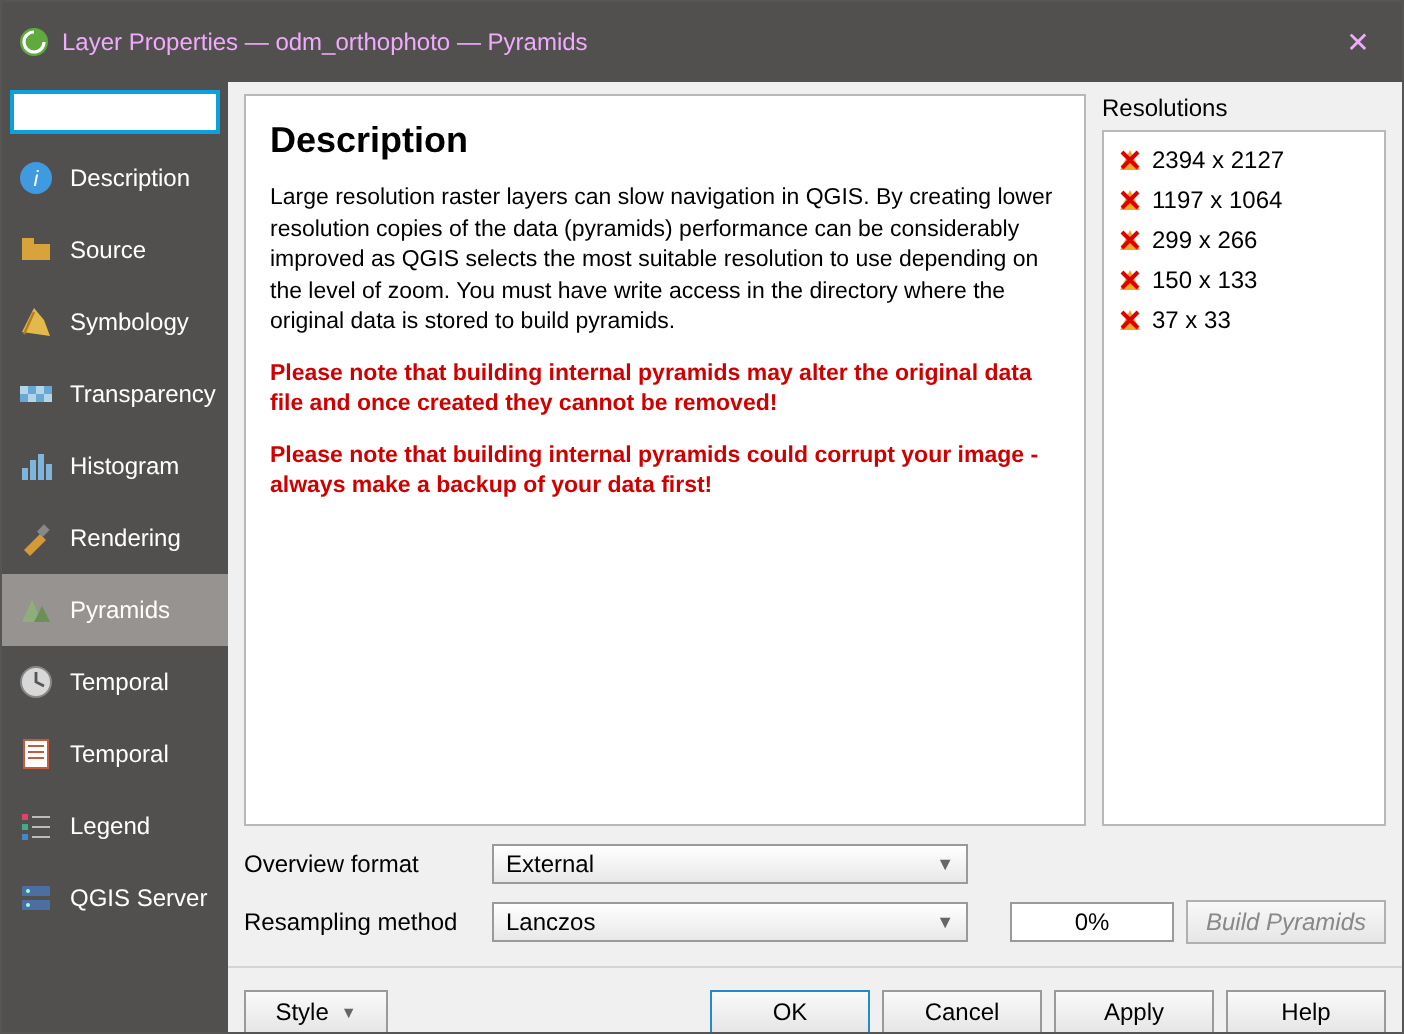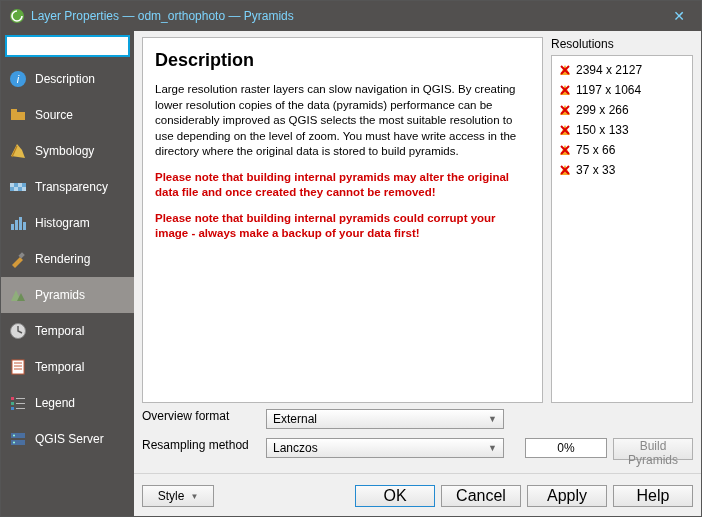--- a/index.html
+++ b/index.html
@@ -1,18 +1,18 @@
 <!DOCTYPE html>
 <html><head>
 <meta charset="utf-8">
 <style>
 * { box-sizing: border-box; margin: 0; padding: 0; font-family: "Segoe UI", Tahoma, sans-serif; }
 body { width: 702px; height: 517px; overflow: hidden; background: #f0f0f0; border: 1px solid #555; }
 
-.titlebar { height: 30px; background: #52504f; color: #7dd3fc; display: flex; align-items: center; padding: 0 8px; font-size: 12px; }
+.titlebar { height: 40px; background: #52504f; color: #f0abfc; display: flex; align-items: center; padding: 0 8px; font-size: 12px; }
 .titlebar .title-icon { width: 16px; height: 16px; margin-right: 6px; }
 .titlebar .title-text { flex: 1; }
 .titlebar .close { width: 28px; text-align: center; font-size: 14px; }
 
 .main { display: flex; height: 487px; }
 
 .sidebar { width: 145px; background: #52504f; display: flex; flex-direction: column; }
 .search-row { padding: 4px; }
 .search-input { width: 100%; height: 22px; border: 2px solid #0aa1dd; background: #fff; padding: 0 4px; font-size: 11px; }
 .side-list { flex: 1; overflow: hidden; }
@@ -28,31 +28,31 @@
 .desc-panel p { margin-bottom: 10px; }
 .desc-panel .warn { color: #d00000; font-weight: bold; }
 
 .res-panel { width: 142px; display: flex; flex-direction: column; }
 .res-label { font-size: 12px; margin-bottom: 4px; }
 .res-list { flex: 1; background: #fff; border: 1px solid #b8b8b8; padding: 4px 2px; font-size: 12px; }
 .res-item { display: flex; align-items: center; height: 20px; padding-left: 4px; gap: 4px; }
 .res-icon { width: 14px; height: 14px; }
 
 .form-area { padding: 2px 8px 6px 8px; font-size: 12px; }
-.form-row { display: flex; height: 26px; gap: 6px; margin-bottom: 3px; }
+.form-row { display: flex; align-items: center; height: 26px; gap: 6px; margin-bottom: 3px; }
 .form-row label { width: 118px; }
 .combo { width: 238px; height: 20px; border: 1px solid #9a9a9a; background: linear-gradient(#fff,#e8e8e8); display: flex; align-items: center; justify-content: space-between; padding: 0 6px; font-size: 12px; }
 .combo .chev { font-size: 9px; color: #666; }
 .pct-box { width: 82px; height: 20px; border: 1px solid #9a9a9a; background: #fff; text-align: center; line-height: 18px; font-size: 12px; margin-left: 15px; }
-.btn-build { width: 80px; height: 22px; border: 1px solid #b0b0b0; background: linear-gradient(#f8f8f8,#e6e6e6); color: #888; font-size: 12px; }
+.btn-build { width: 100px; height: 22px; border: 1px solid #b0b0b0; background: linear-gradient(#f8f8f8,#e6e6e6); color: #888; font-size: 12px; font-style: italic; }
 
 .footer { height: 45px; display: flex; align-items: center; padding: 0 8px; gap: 6px; border-top: 1px solid #d4d4d4; }
 .footer .style-btn { width: 72px; height: 22px; border: 1px solid #9a9a9a; background: linear-gradient(#fafafa,#e6e6e6); font-size: 12px; display: flex; align-items: center; justify-content: center; gap: 6px; }
 .footer .spacer { flex: 1; }
-.footer .fbtn { width: 80px; height: 22px; border: 1px solid #9a9a9a; background: linear-gradient(#fafafa,#e6e6e6); font-size: 16px; }
+.footer .fbtn { width: 80px; height: 22px; border: 1px solid #9a9a9a; background: linear-gradient(#fafafa,#e6e6e6); font-size: 12px; }
 .footer .fbtn.ok { border: 1px solid #238ad0; }
 </style>
 </head>
 <body>
 
 <div class="titlebar">
   <span class="title-icon">
     <svg viewBox="0 0 16 16">
         <circle cx="8" cy="8" r="7" fill="#60a93f"></circle>
         <path d="M8 3 A5 5 0 1 0 13 8" stroke="#fff" stroke-width="1.6" fill="none"></path>
@@ -220,27 +220,20 @@
                   <path d="M2 12 L7 2 L12 12 Z" fill="#f5a623"></path>
                   <path d="M3 3 L11 11 M11 3 L3 11" stroke="#d00" stroke-width="2"></path>
                 </svg></span>
               <span>150 x 133</span>
             </div>
             <div class="res-item">
               <span class="res-icon"><svg viewBox="0 0 14 14">
                   <path d="M2 12 L7 2 L12 12 Z" fill="#f5a623"></path>
                   <path d="M3 3 L11 11 M11 3 L3 11" stroke="#d00" stroke-width="2"></path>
                 </svg></span>
-              <span>75 x 66</span>
-            </div>
-            <div class="res-item">
-              <span class="res-icon"><svg viewBox="0 0 14 14">
-                  <path d="M2 12 L7 2 L12 12 Z" fill="#f5a623"></path>
-                  <path d="M3 3 L11 11 M11 3 L3 11" stroke="#d00" stroke-width="2"></path>
-                </svg></span>
               <span>37 x 33</span>
             </div>
           </div>
       </div>
     </div>
 
     <div class="form-area">
       <div class="form-row">
         <label>Overview format</label>
         <div class="combo">

